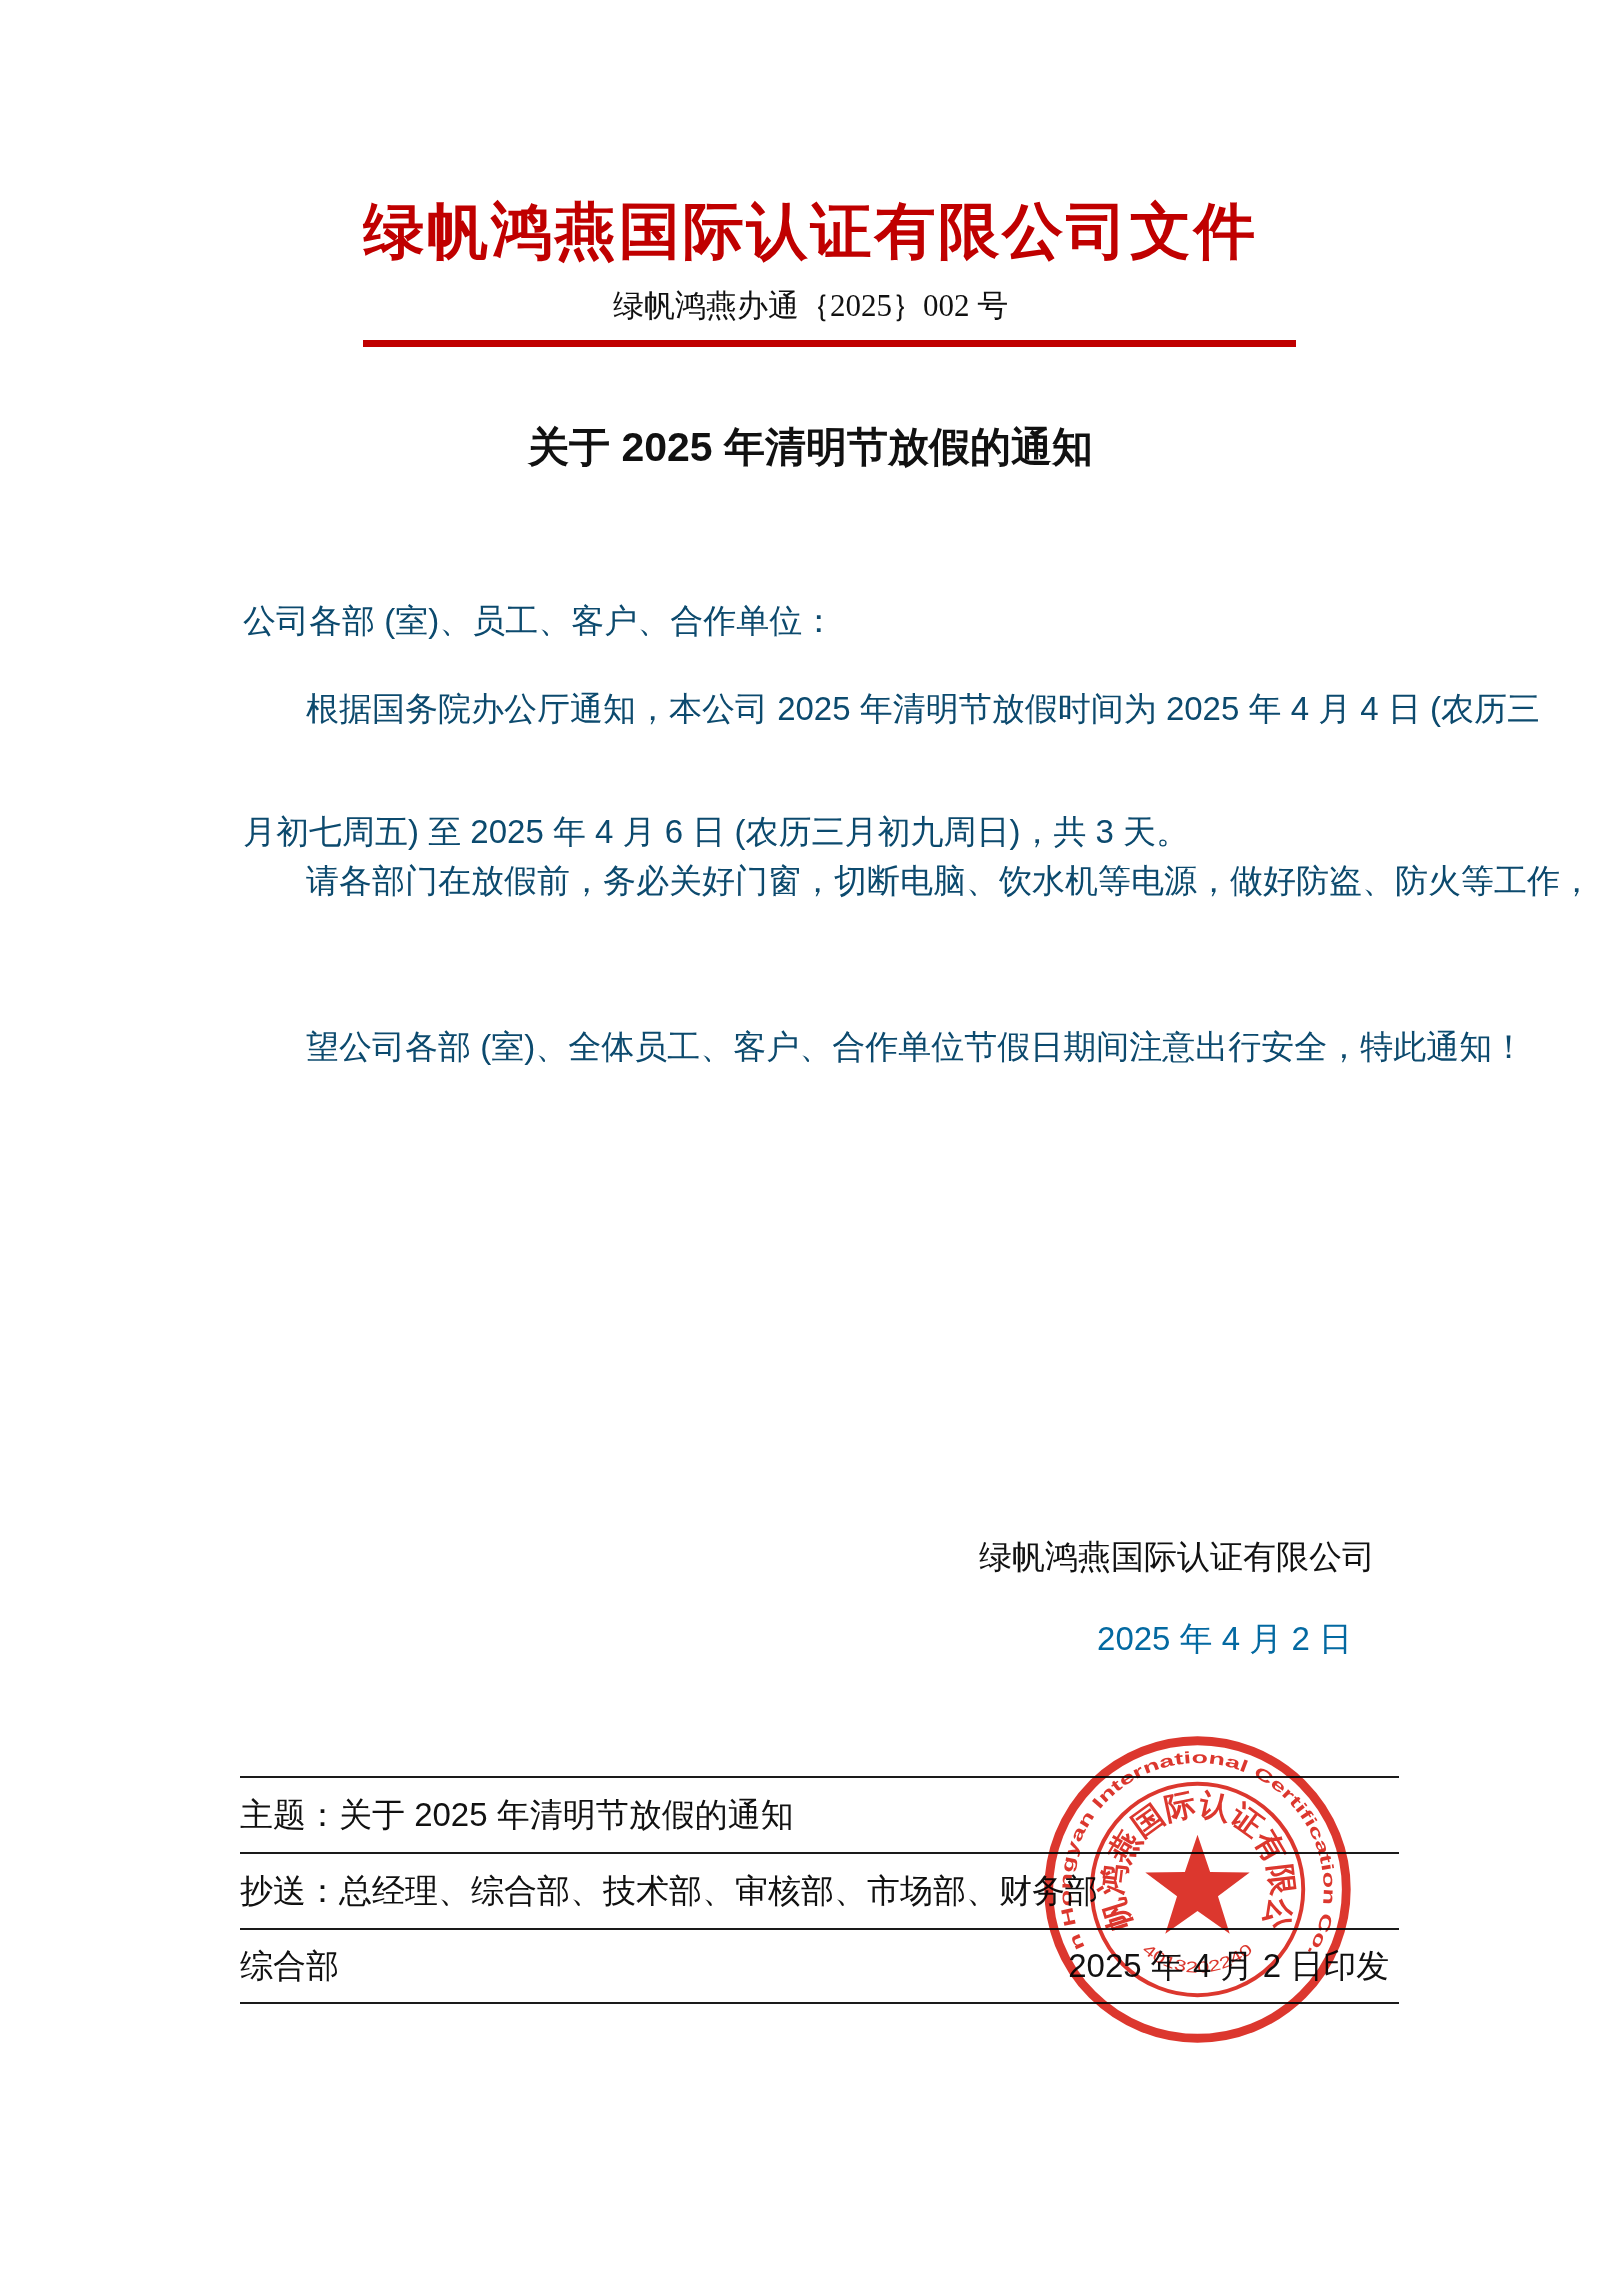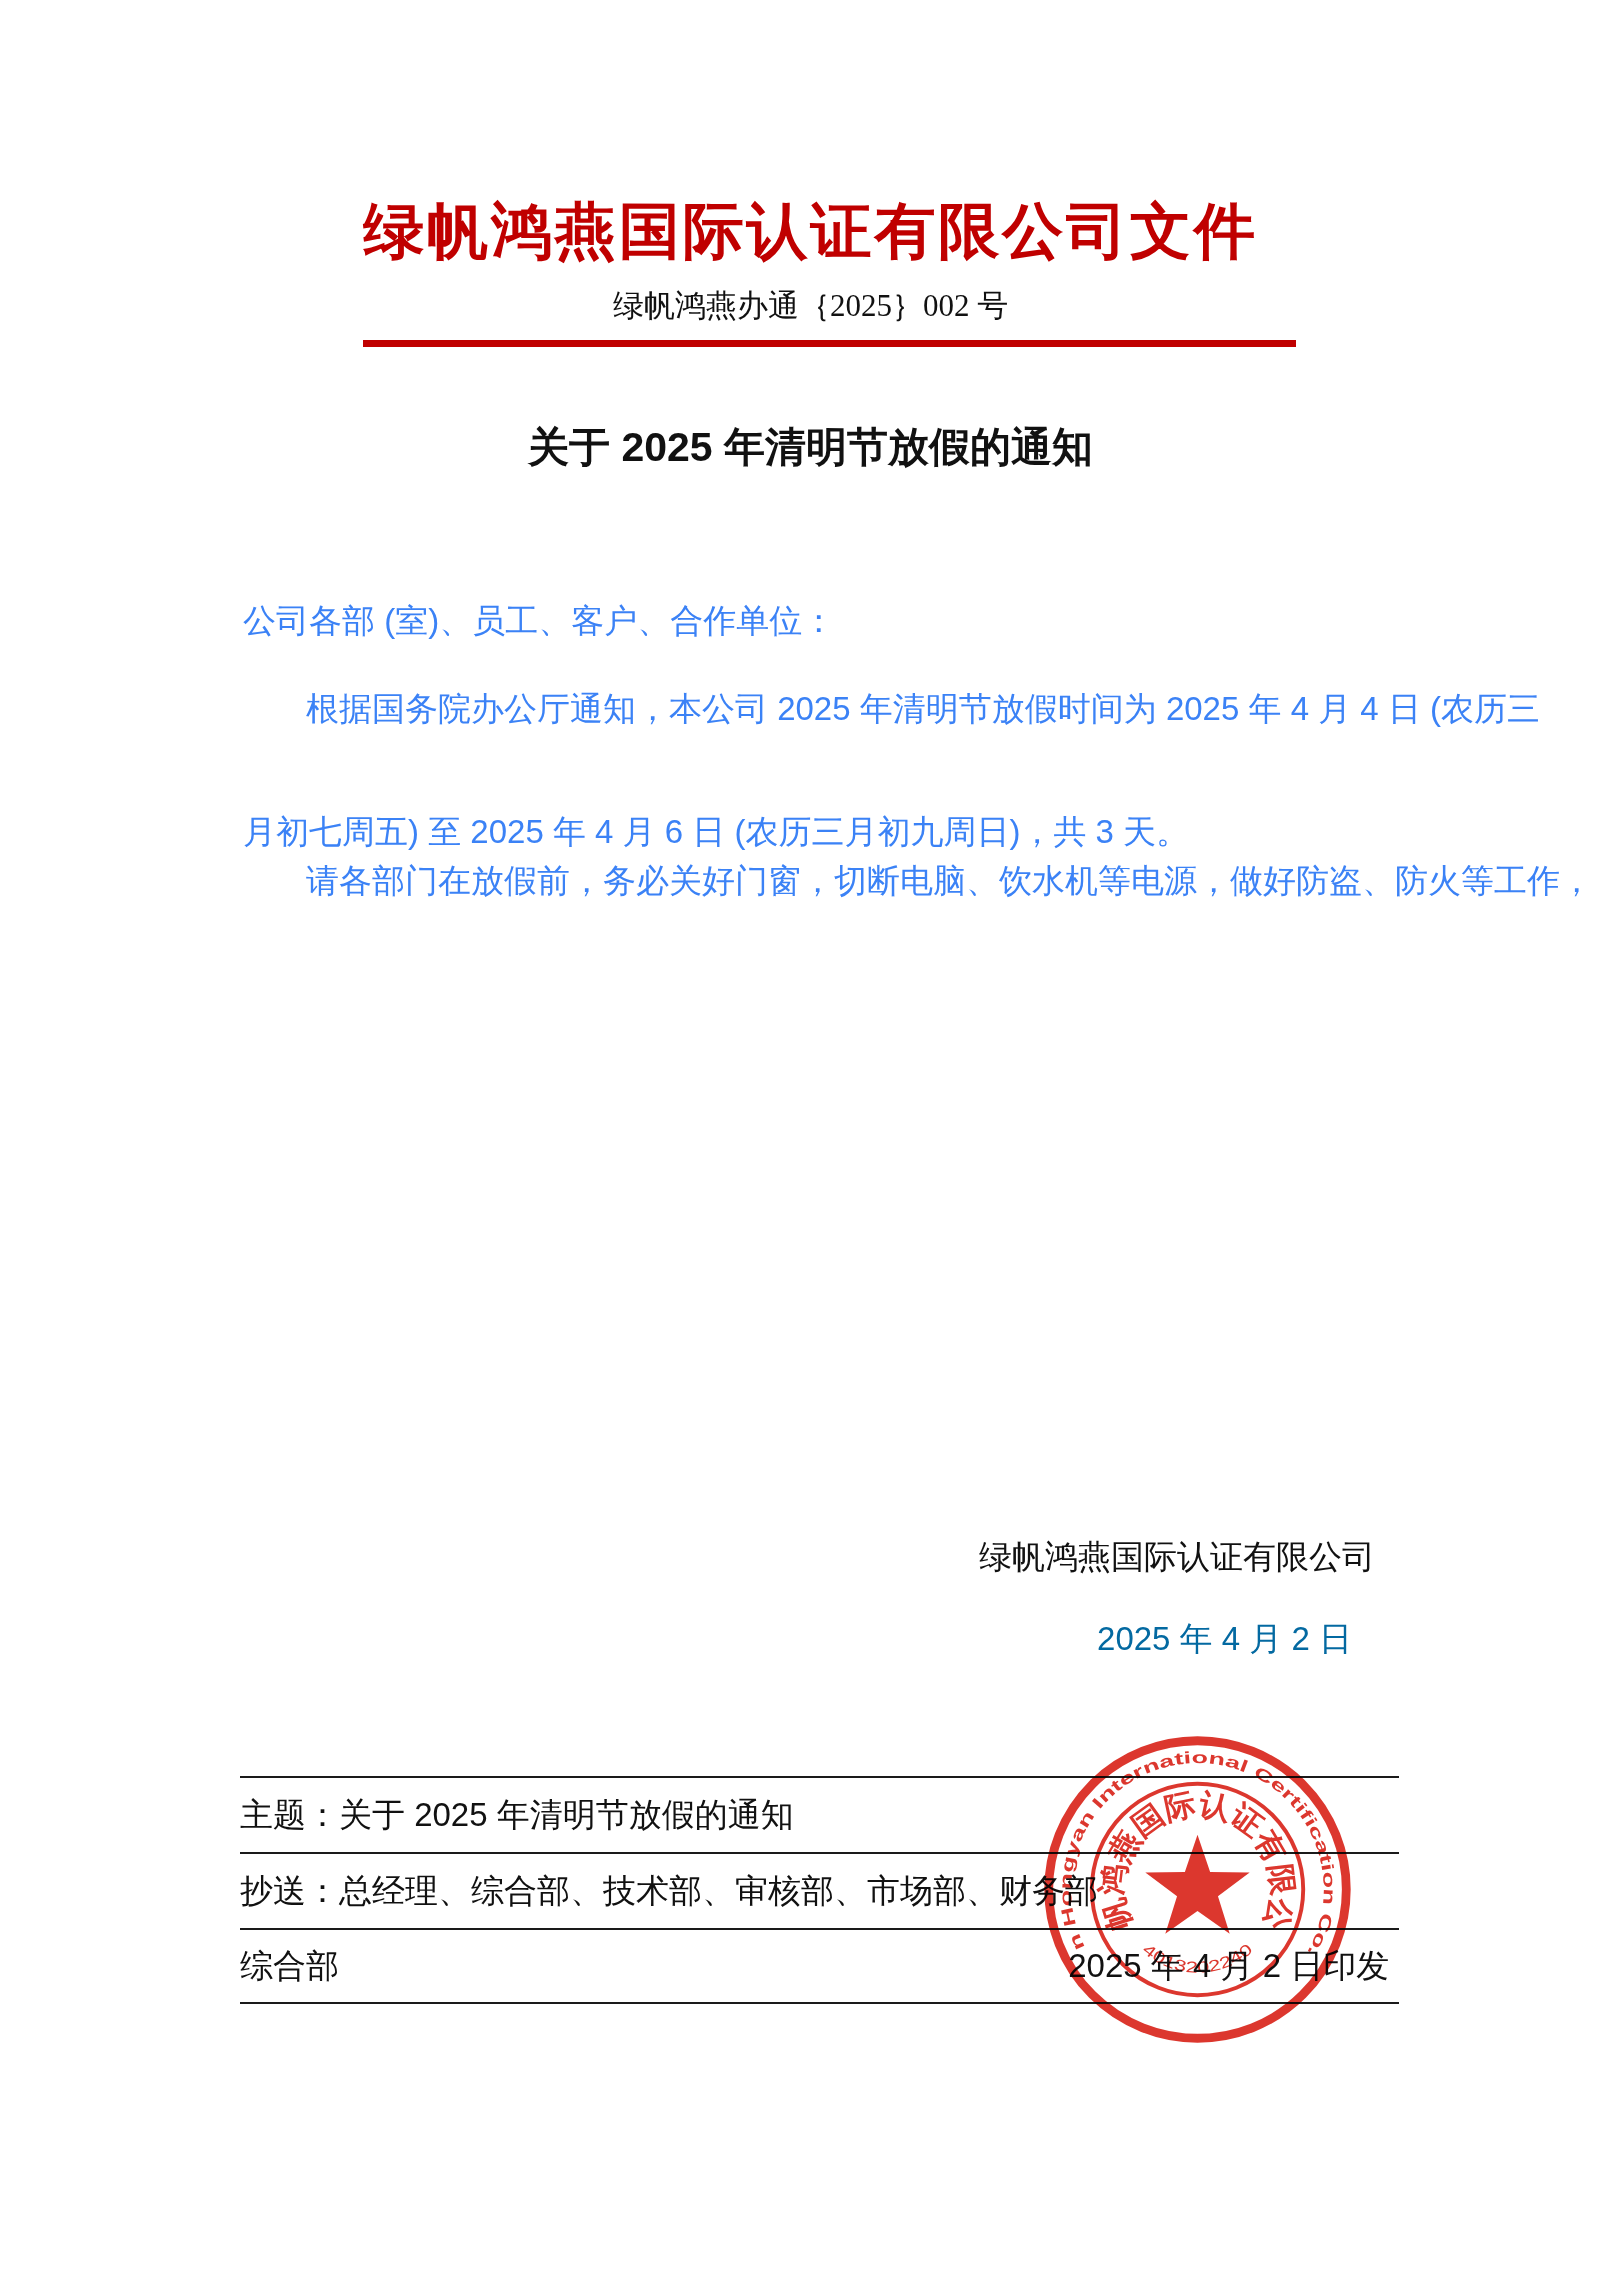--- a/index.html
+++ b/index.html
@@ -39,21 +39,21 @@
     position:absolute; top:427px; left:0; width:100%;
     text-align:center;
     font-size:41px; line-height:1;
     font-weight:700;
     color:#111111;
   }
   
   .body-line {
     position:absolute; left:243px; width:1147px;
     font-size:33px; line-height:1.2;
-    color:#3b82f6;
+    color:#0c4a6e;
     white-space:nowrap;
   }
   .body-line.indent { padding-left:63px; }
   .y-salutation { top:601px; }
   .y-l0 { top:689px; }
   .y-l1 { top:812px; }
   .y-l2 { top:861px; }
   .y-l3 { top:939px; }
   .y-l4 { top:1027px; }
   
@@ -102,20 +102,21 @@
   <div class="header-title">绿帆鸿燕国际认证有限公司文件</div>
   <div class="doc-number">绿帆鸿燕办通｛2025｝002 号</div>
   <div class="red-divider"></div>
 
   <div class="notice-title">关于 2025 年清明节放假的通知</div>
 
   <div class="body-line y-salutation">公司各部 (室)、员工、客户、合作单位：</div>
   <div class="body-line indent y-l0">根据国务院办公厅通知，本公司 2025 年清明节放假时间为 2025 年 4 月 4 日 (农历三</div>
   <div class="body-line y-l1">月初七周五) 至 2025 年 4 月 6 日 (农历三月初九周日)，共 3 天。</div>
   <div class="body-line indent y-l2">请各部门在放假前，务必关好门窗，切断电脑、饮水机等电源，做好防盗、防火等工作，</div>
+  <div class="body-line indent y-l4">望公司各部 (室)、全体员工、客户、合作单位节假日期间注意出行安全，特此通知！</div>
 
   <div class="sig-company">绿帆鸿燕国际认证有限公司</div>
   <div class="sig-date">2025 年 4 月 2 日</div>
 
   <div class="footer-table">
     <div class="footer-row">
       <span class="footer-label">主题：</span>
       <span>关于 2025 年清明节放假的通知</span>
     </div>
     <div class="footer-row">

